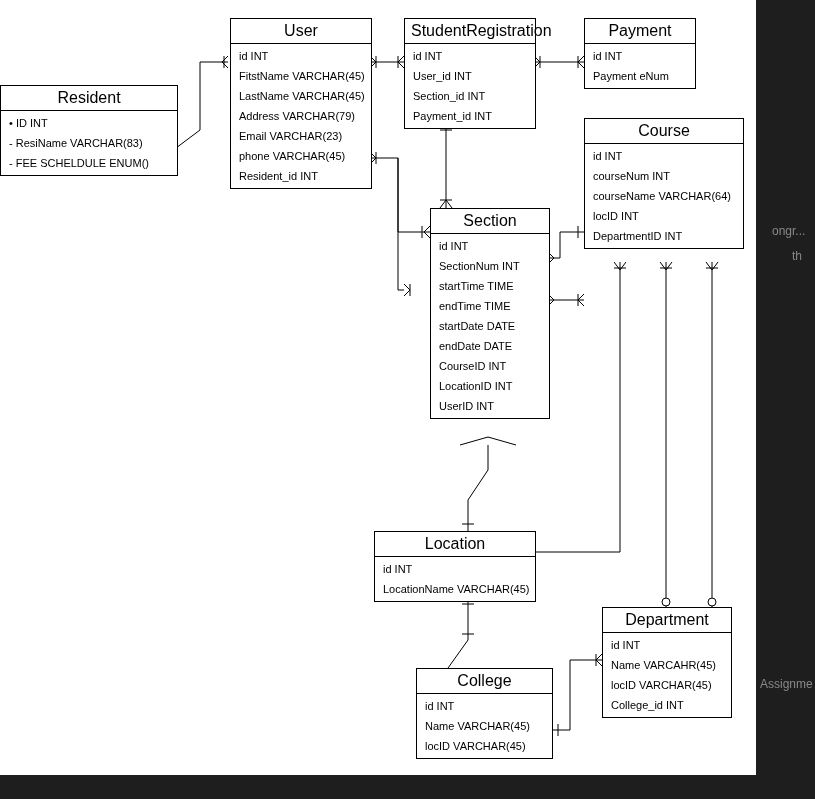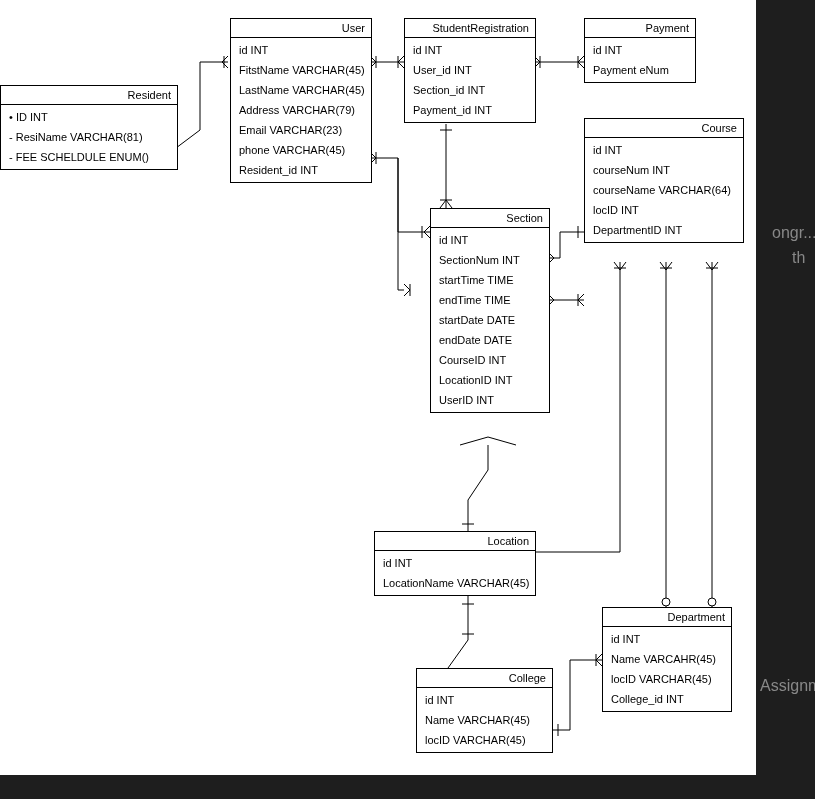--- a/index.html
+++ b/index.html
@@ -1,24 +1,24 @@
 <!DOCTYPE html>
 <html><head>
 <meta charset="utf-8">
 <style>
   html,body{margin:0;padding:0;width:815px;height:799px;background:#1e1e1e;font-family:Arial,Helvetica,sans-serif;overflow:hidden}
   .canvas{position:absolute;left:0;top:0;width:756px;height:775px;background:#fff}
   .entity{position:absolute;background:#fff;border:1px solid #000;font-size:11px;color:#000}
-  .entity .title{text-align:right;border-bottom:1px solid #000;padding:3px 6px;font-size:11px}
+  .entity .title{text-align:center;border-bottom:1px solid #000;padding:3px 6px;font-size:16px}
   .entity .title.italic{}
   .entity .attrs{padding:2px 0}
   .entity .attr{padding:4px 8px;white-space:nowrap}
   svg.lines{position:absolute;left:0;top:0;width:756px;height:775px;pointer-events:none}
   svg.lines line,svg.lines polyline,svg.lines path{stroke:#000;stroke-width:1;fill:none}
-  .bg-text{position:absolute;color:#888;font-size:16px;white-space:nowrap}
+  .bg-text{position:absolute;color:#888;font-size:12px;white-space:nowrap}
 </style>
 </head>
 <body>
 
 <div class="bg-text" style="left:0;top:224px">d</div>
 <div class="bg-text" style="left:0;top:249px">n</div>
 <div class="bg-text" style="left:772px;top:224px">ongr...</div>
 <div class="bg-text" style="left:792px;top:249px">th</div>
 <div class="bg-text" style="left:760px;top:677px">Assignme</div>
 
@@ -90,21 +90,21 @@
   <polyline points="712,607 712,262"></polyline>
   <line x1="706" y1="268" x2="718" y2="268"></line>
   <polyline points="706,262 712,270 718,262"></polyline>
   <circle cx="712" cy="602" r="4" fill="#fff" stroke="#000"></circle>
 </svg>
 
 <div class="entity" style="left:0;top:85px;width:176px">
   <div class="title italic">Resident</div>
   <div class="attrs">
     <div class="attr">• ID INT</div>
-    <div class="attr">- ResiName VARCHAR(81)</div>
+    <div class="attr">- ResiName VARCHAR(83)</div>
     <div class="attr">- FEE SCHELDULE ENUM()</div>
   </div>
 </div>
 
 <div class="entity" style="left:230px;top:18px;width:140px">
   <div class="title">User</div>
   <div class="attrs">
     <div class="attr">id INT</div>
     <div class="attr">FitstName VARCHAR(45)</div>
     <div class="attr">LastName VARCHAR(45)</div>

